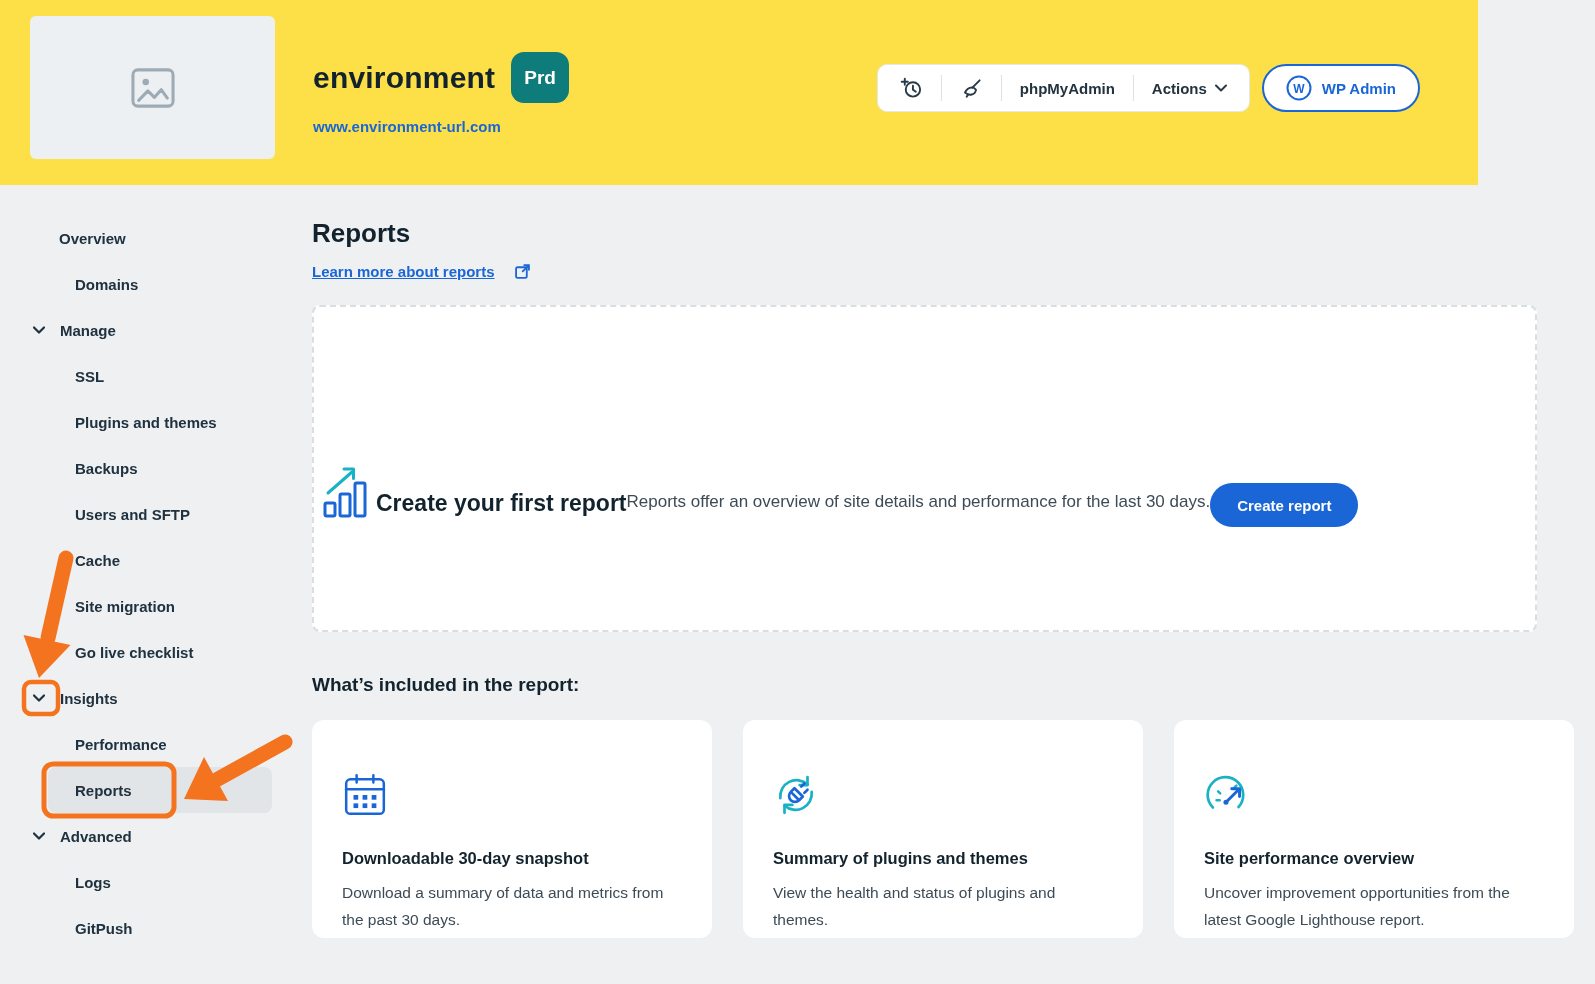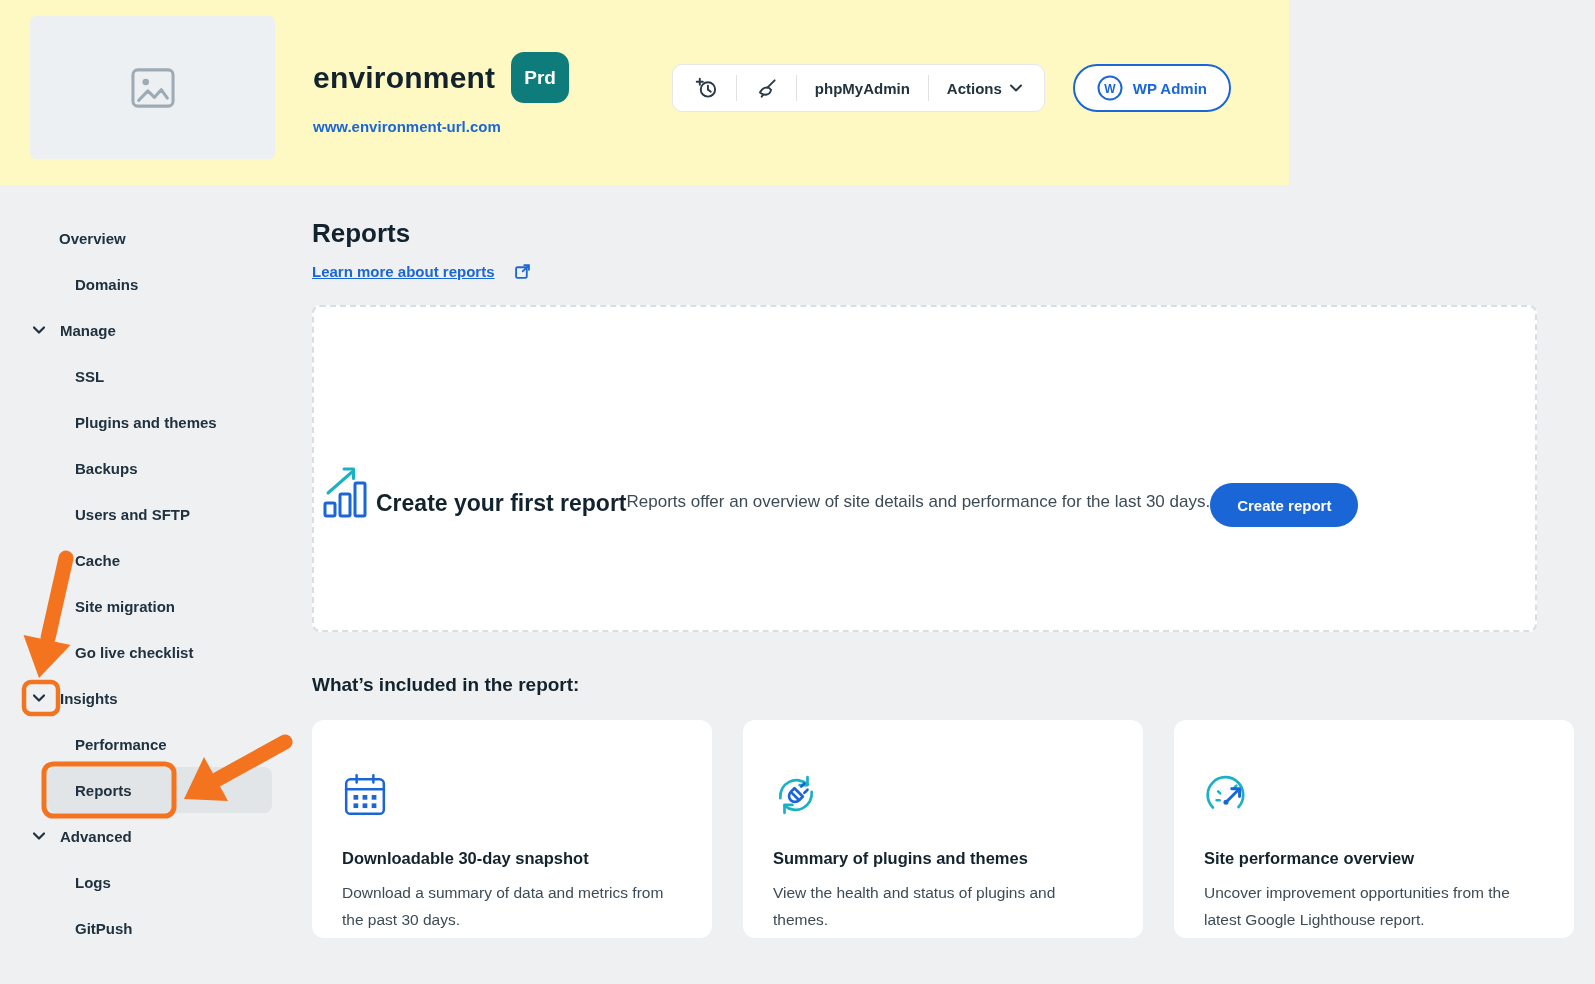--- a/index.html
+++ b/index.html
@@ -5,42 +5,42 @@
   * { box-sizing: border-box; }
   html,body { margin:0; padding:0; }
   body {
     width:1595px; height:984px; position:relative; overflow:hidden;
     font-family:"Liberation Sans", sans-serif;
     background:#eef0f2; color:#1c2b36;
   }
 
   
   .topbar {
-    position:absolute; top:0; left:0; width:1289px; height:185px;
-    background:#fef9c3;
+    position:absolute; top:0; left:0; width:1478px; height:185px;
+    background:#fde047;
   }
   .env-thumb {
     position:absolute; left:30px; top:16px; width:245px; height:143px;
     background:#edf0f2; border-radius:6px;
     display:flex; align-items:center; justify-content:center;
   }
   .env-info { position:absolute; left:313px; top:52px; }
   .env-title-row { display:flex; align-items:center; gap:16px; }
   .env-title { margin:0; font-size:30px; font-weight:700; color:#13232e; letter-spacing:.2px; }
   .env-badge {
     background:#0e7c7b; color:#fff; font-size:19px; font-weight:700;
     padding:16px 13px; border-radius:13px; line-height:1;
   }
   .env-url {
     display:inline-block; margin-top:15px; font-size:15px; font-weight:700;
     color:#1b66d6; text-decoration:none; cursor:pointer;
   }
   .header-right {
     position:absolute; right:58px; top:64px;
-    display:flex; align-items:center; gap:28px;
+    display:flex; align-items:center; gap:12px;
   }
   .toolbar {
     display:flex; align-items:center; height:48px;
     border:1px solid #e5e8ea; border-radius:10px; background:#fff; padding:0 4px;
   }
   .toolbar .tb-btn {
     display:flex; align-items:center; gap:8px; height:100%;
     padding:0 18px; background:none; border:none; cursor:pointer;
     font-family:inherit; font-size:15px; font-weight:700; color:#22333f;
   }

